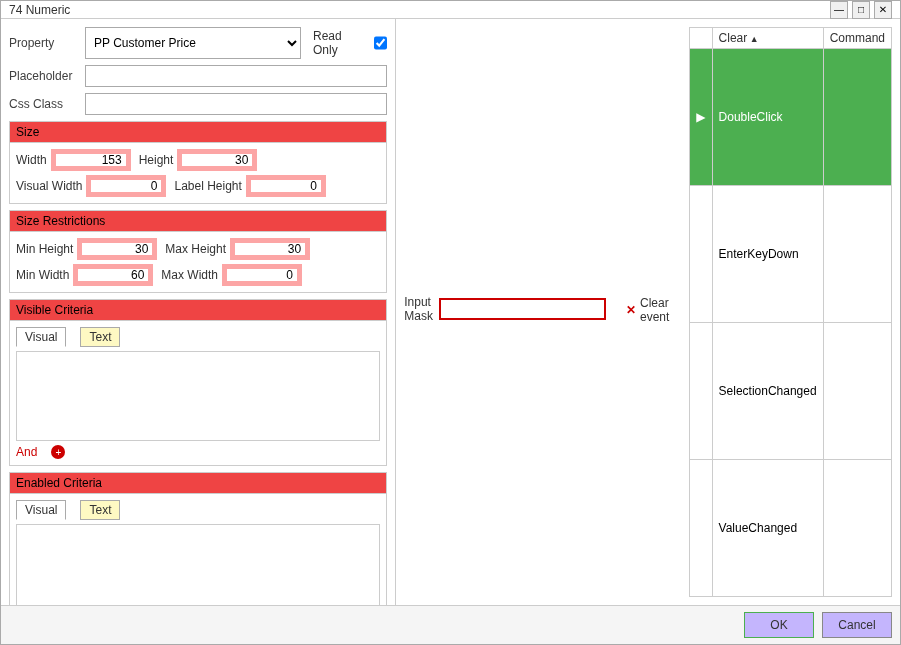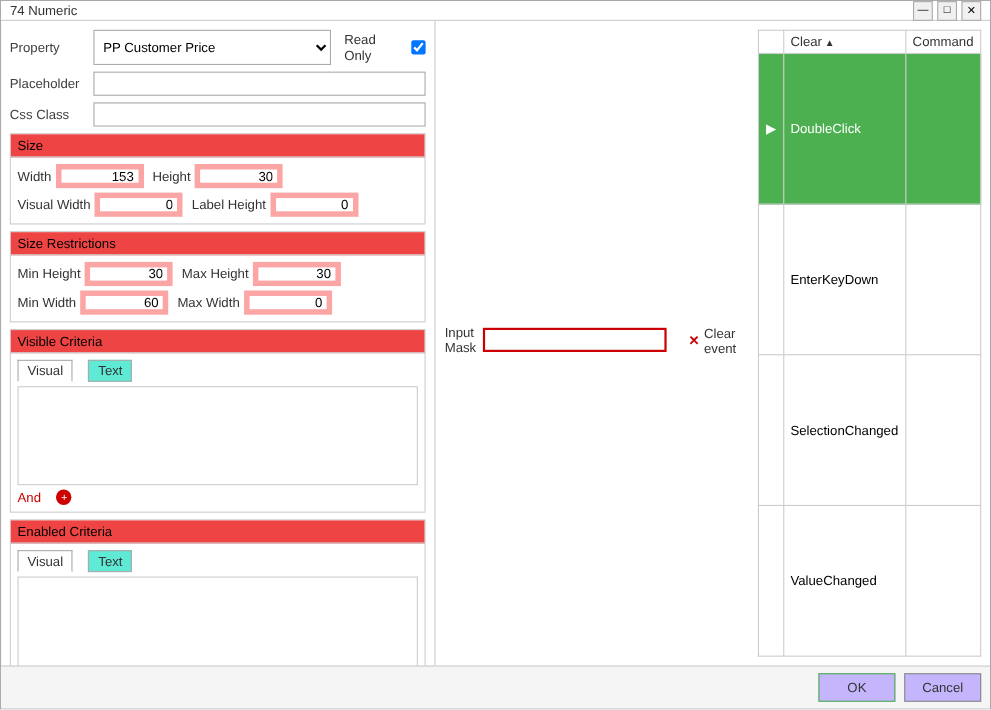--- a/index.html
+++ b/index.html
@@ -17,21 +17,21 @@
     .form-input { border: 1px solid #aaa; height: 22px; padding: 2px 4px; background: #fff; }
     .form-input-full { flex: 1; }
     .property-select { width: 230px; height: 32px; border: 1px solid #aaa; background: #fff; padding: 2px 4px; }
     .readonly-label { color: #333; margin-left: 6px; }
     .checkbox { width: 14px; height: 14px; margin-left: 2px; }
     .two-col { display: flex; gap: 8px; }
     .field-group { display: flex; align-items: center; gap: 4px; }
     .field-label { color: #333; white-space: nowrap; }
     .num-input { width: 80px; height: 22px; border: 5px solid #fca5a5; padding: 2px 4px; text-align: right; background: #fff; }
     .criteria-row { display: flex; align-items: center; gap: 14px; margin-bottom: 4px; }
-    .criteria-tab { border: 1px solid #aaa; background: #5eead4; padding: 2px 8px; cursor: pointer; color: #333; }
+    .criteria-tab { border: 1px solid #aaa; background: #fef9c3; padding: 2px 8px; cursor: pointer; color: #333; }
     .criteria-tab.active { background: #fff; border-bottom: 1px solid #fff; }
     .criteria-content { min-height: 80px; border: 1px solid #ccc; padding: 4px; margin-bottom: 4px; }
     .and-btn { color: #cc0000; display: flex; align-items: center; gap: 14px; cursor: pointer; margin-top: 4px; }
     .plus-circle { width: 14px; height: 14px; background: #cc0000; border-radius: 50%; color: #fff; display: flex; align-items: center; justify-content: center; font-size: 10px; }
     .input-mask-row { display: flex; align-items: center; gap: 6px; margin-bottom: 6px; }
     .input-mask-label { color: #333; }
     .input-mask-field { flex: 1; height: 22px; border: 2px solid #cc0000; padding: 2px 4px; background: #fff; }
     .clear-event { display: flex; align-items: center; gap: 4px; color: #333; margin-bottom: 4px; cursor: pointer; }
     .x-icon { color: #cc0000; font-weight: bold; }
     .events-table { width: 100%; border-collapse: collapse; }

